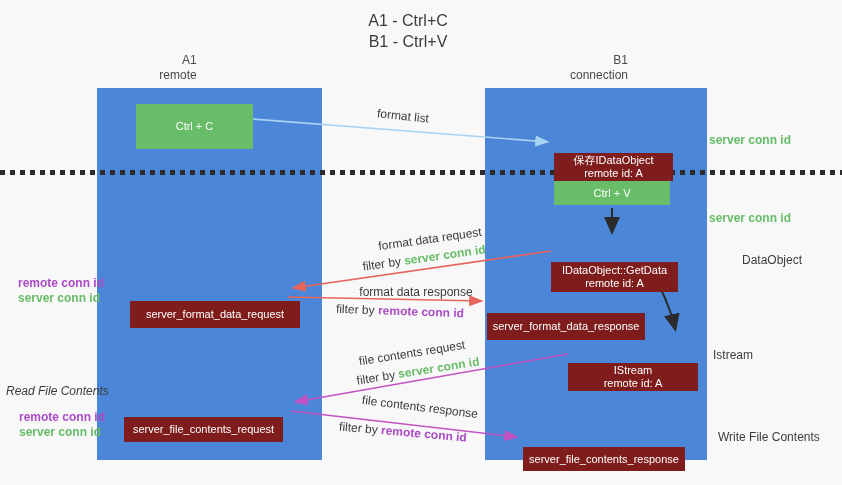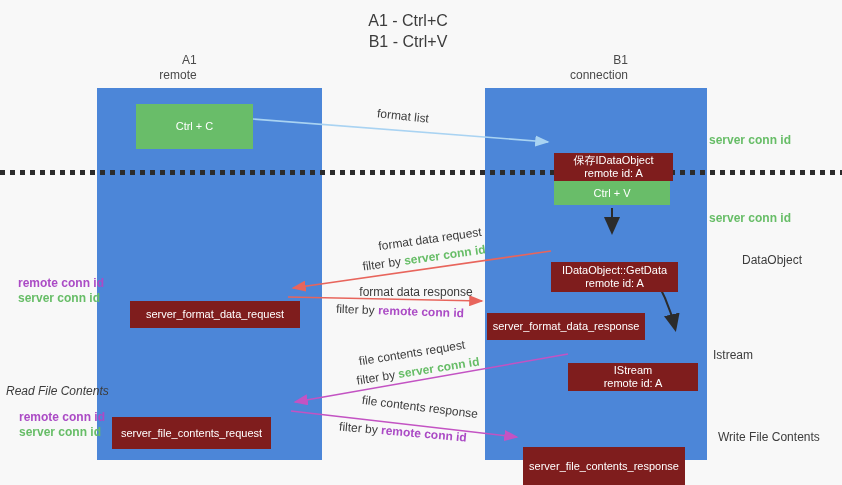--- a/index.html
+++ b/index.html
@@ -112,25 +112,25 @@
 
 <div class="box orange" style="left:487px;top:289px;width:158px;height:27px;align-items:center;">
   <div>server_format_data_response</div>
 </div>
 
 <div class="box orange" style="left:568px;top:339px;width:130px;height:28px;">
   <div>IStream</div>
   <div>remote id: A</div>
 </div>
 
-<div class="box orange" style="left:112px;top:393px;width:159px;height:32px;text-align:center;">
+<div class="box orange" style="left:124px;top:393px;width:159px;height:25px;text-align:center;">
   <div>server_file_contents_request</div>
 </div>
 
-<div class="box orange" style="left:523px;top:423px;width:162px;height:39px;">
+<div class="box orange" style="left:523px;top:423px;width:162px;height:24px;">
   <div>server_file_contents_response</div>
 </div>
 
 <div class="lbl rot-p6" style="left:403px;top:109px;">format list</div>
 
 <div class="lbl rot-m8" style="left:430px;top:232px;">format data request</div>
 <div class="lbl rot-m8" style="left:424px;top:251px;">
   <span>filter by</span>
   <span class="green-id">server conn id</span>
 </div>

